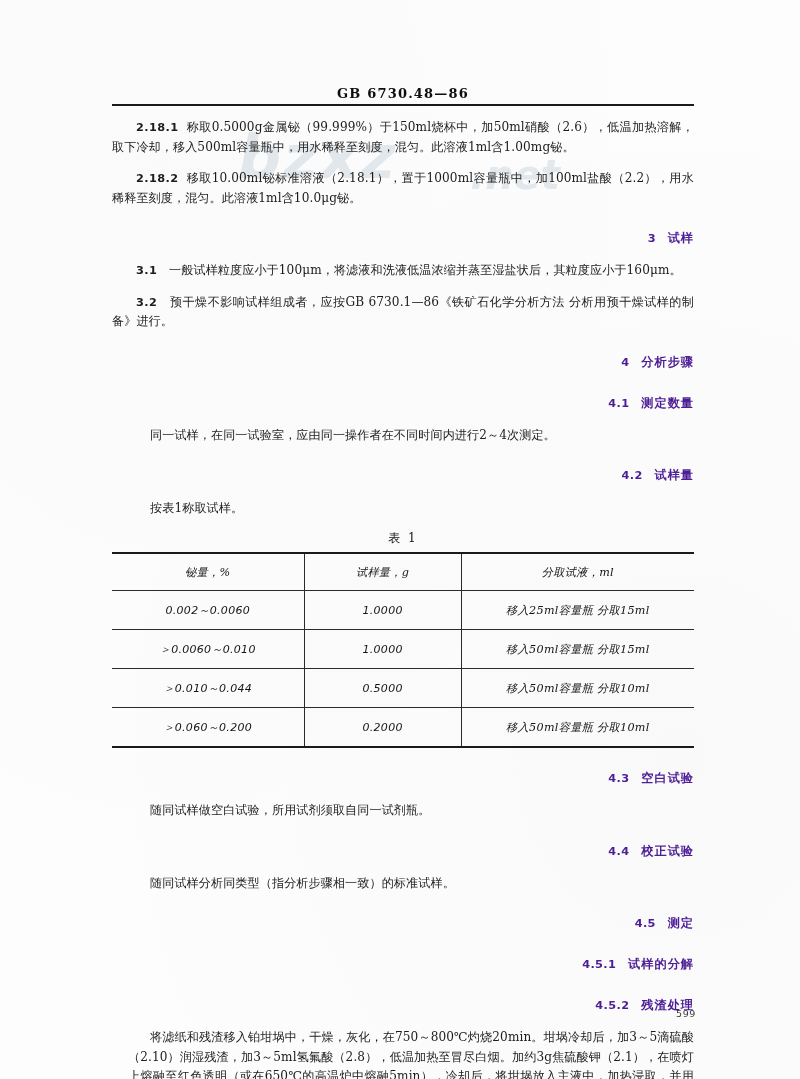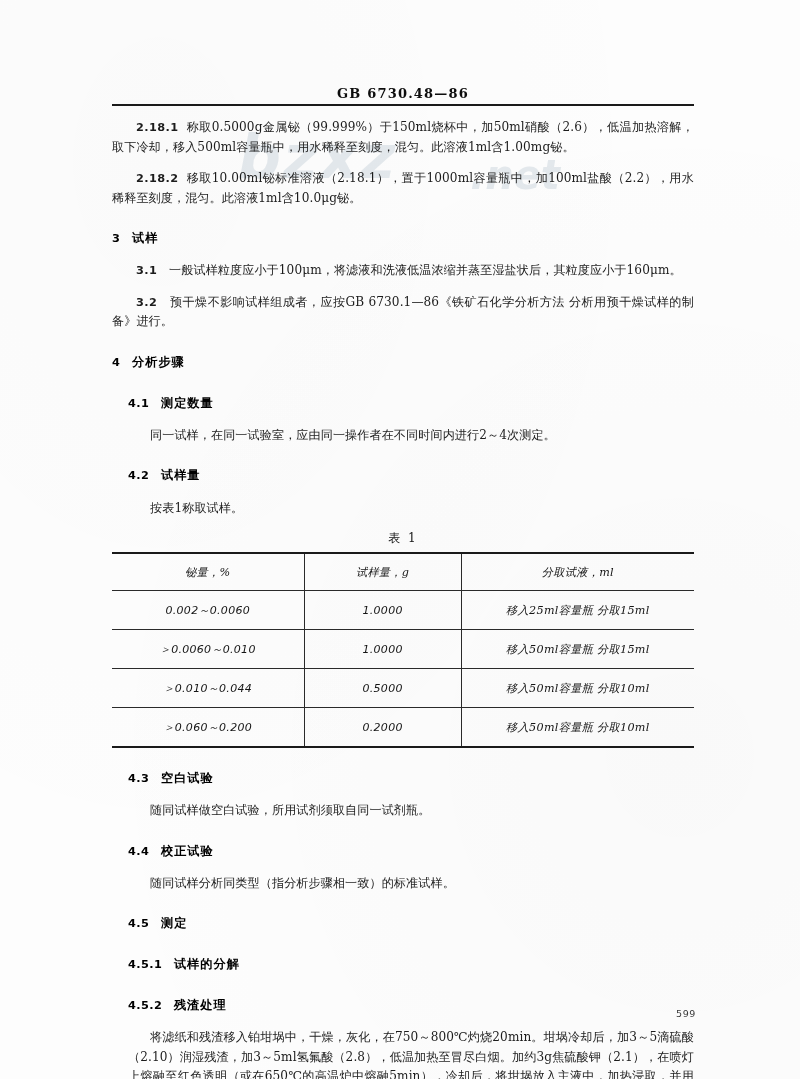--- a/index.html
+++ b/index.html
@@ -72,22 +72,23 @@
   .num {
     font-family: "DejaVu Sans", "Liberation Sans", sans-serif;
     font-weight: bold;
     font-size: 11.3px;
     letter-spacing: 0.4px;
   }
 
   .heading {
     font-size: 12.3px;
     line-height: 21px;
-    color: #000000;
+    color: #4c1d95;
     margin-top: 20px;
+    text-align: right;
   }
   .heading .htxt {
     font-family: "DejaVu Sans", "Liberation Sans", sans-serif;
     font-weight: bold;
     font-size: 12.2px;
     letter-spacing: 1px;
   }
   .heading.lvl1 { padding-left: 0px; }
   .heading.lvl2 { padding-left: 16px; }
   .heading.lvl3 { padding-left: 16px; }

